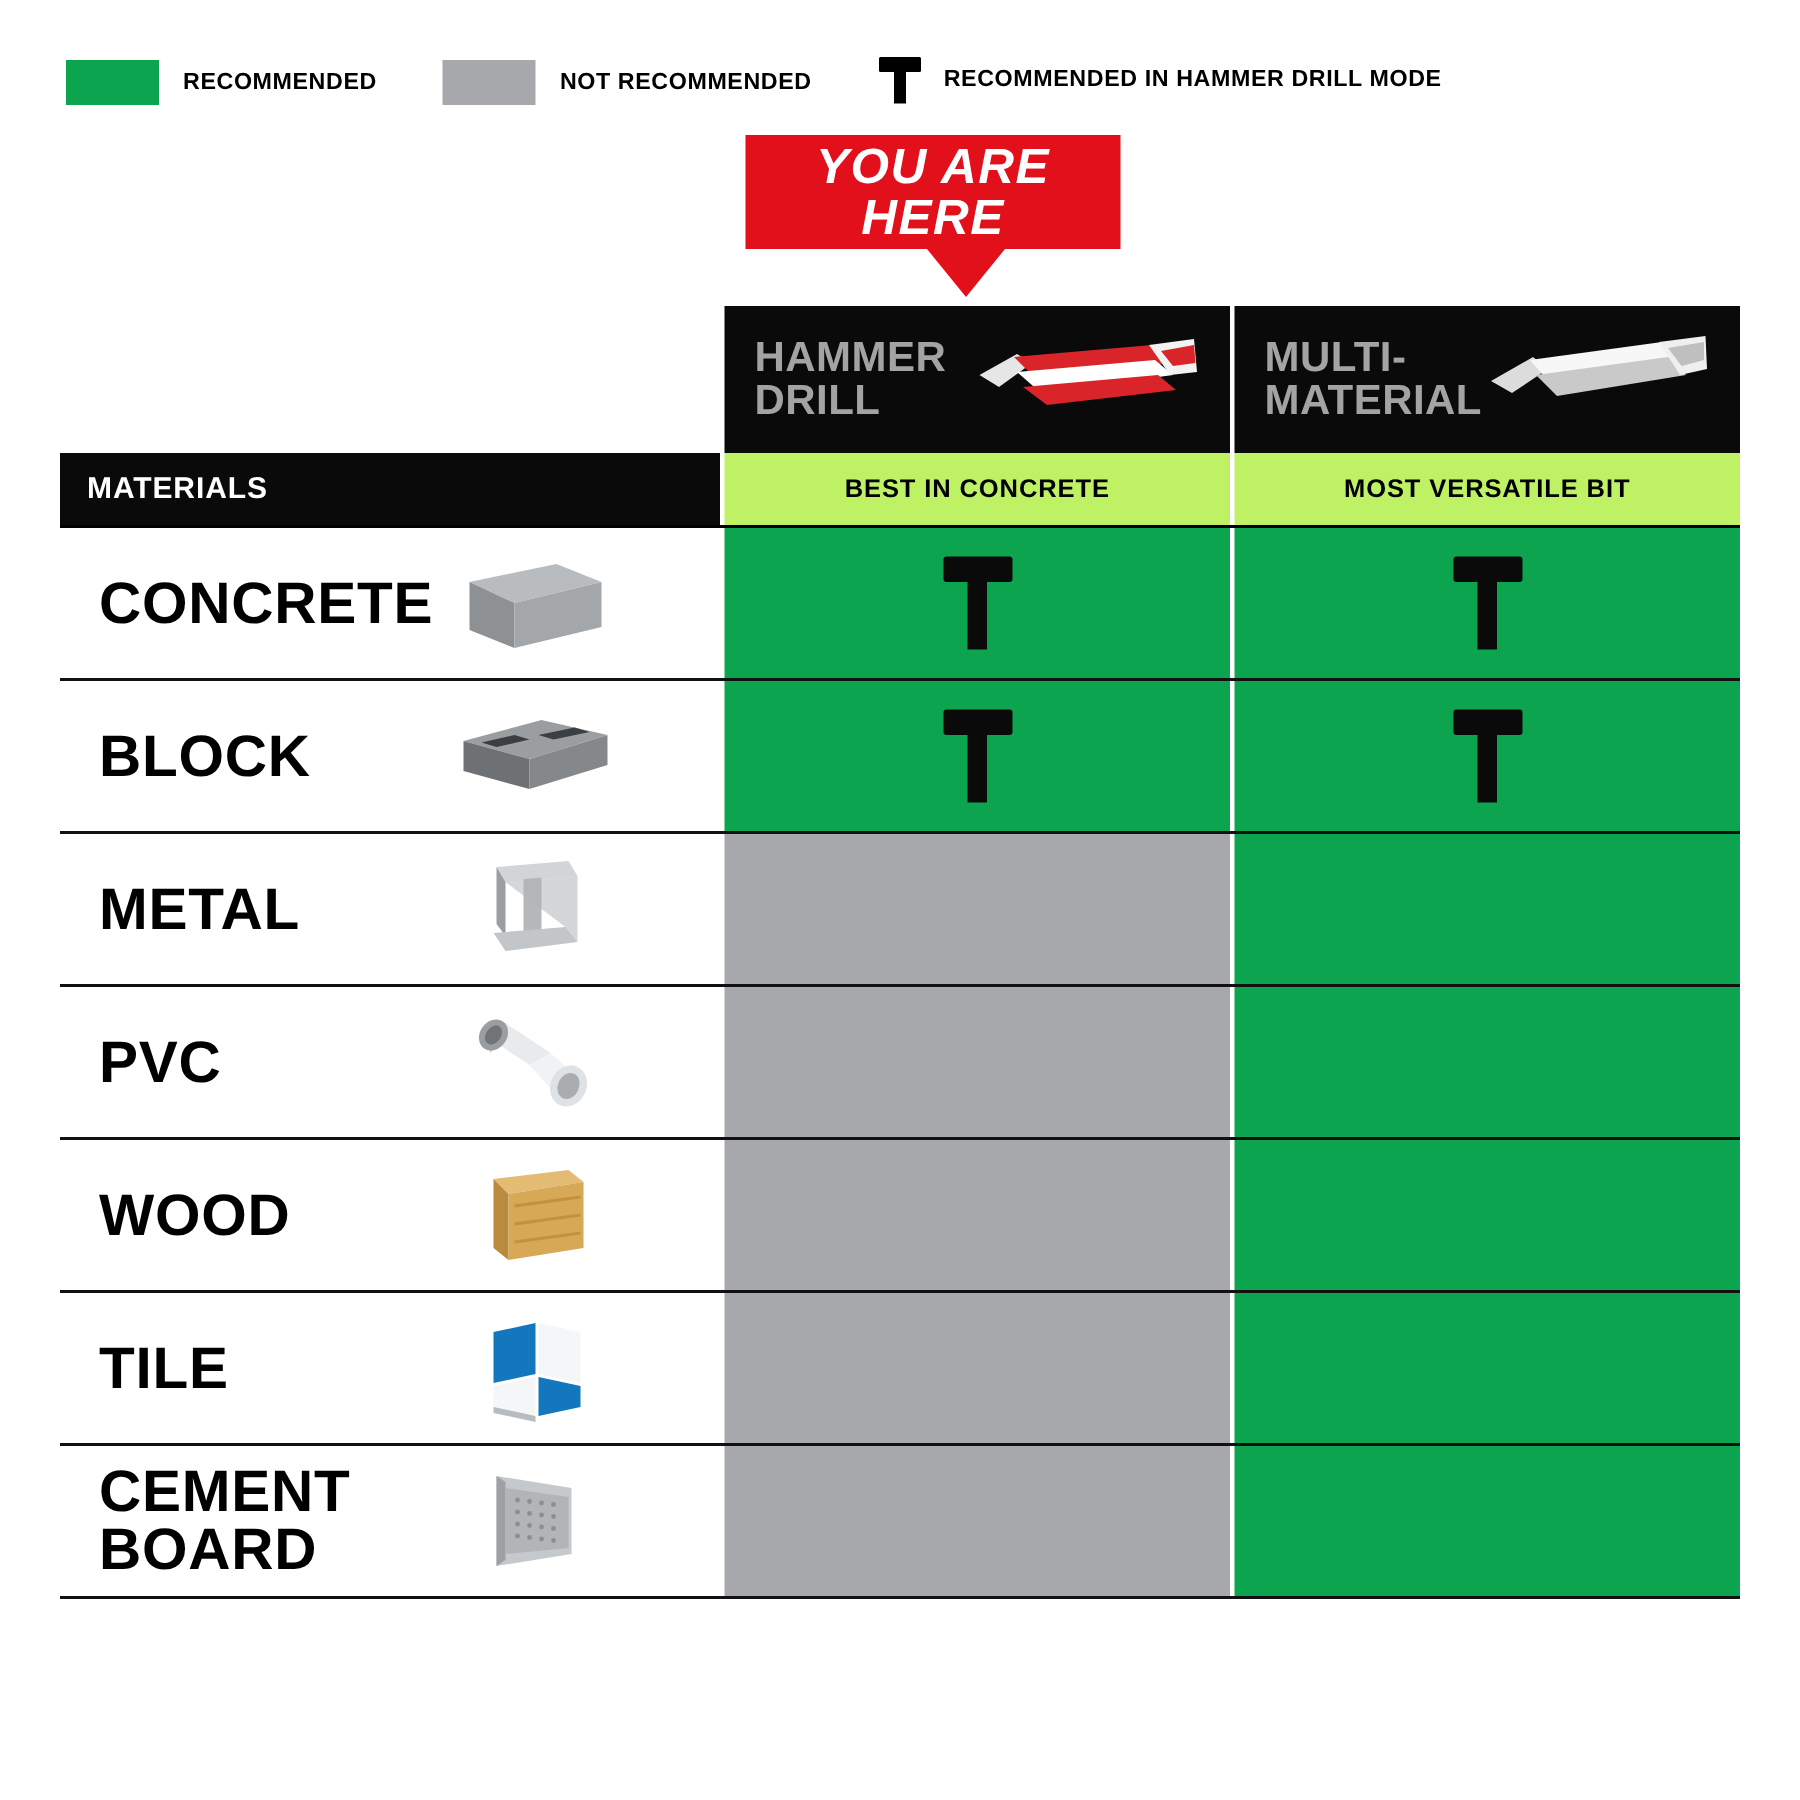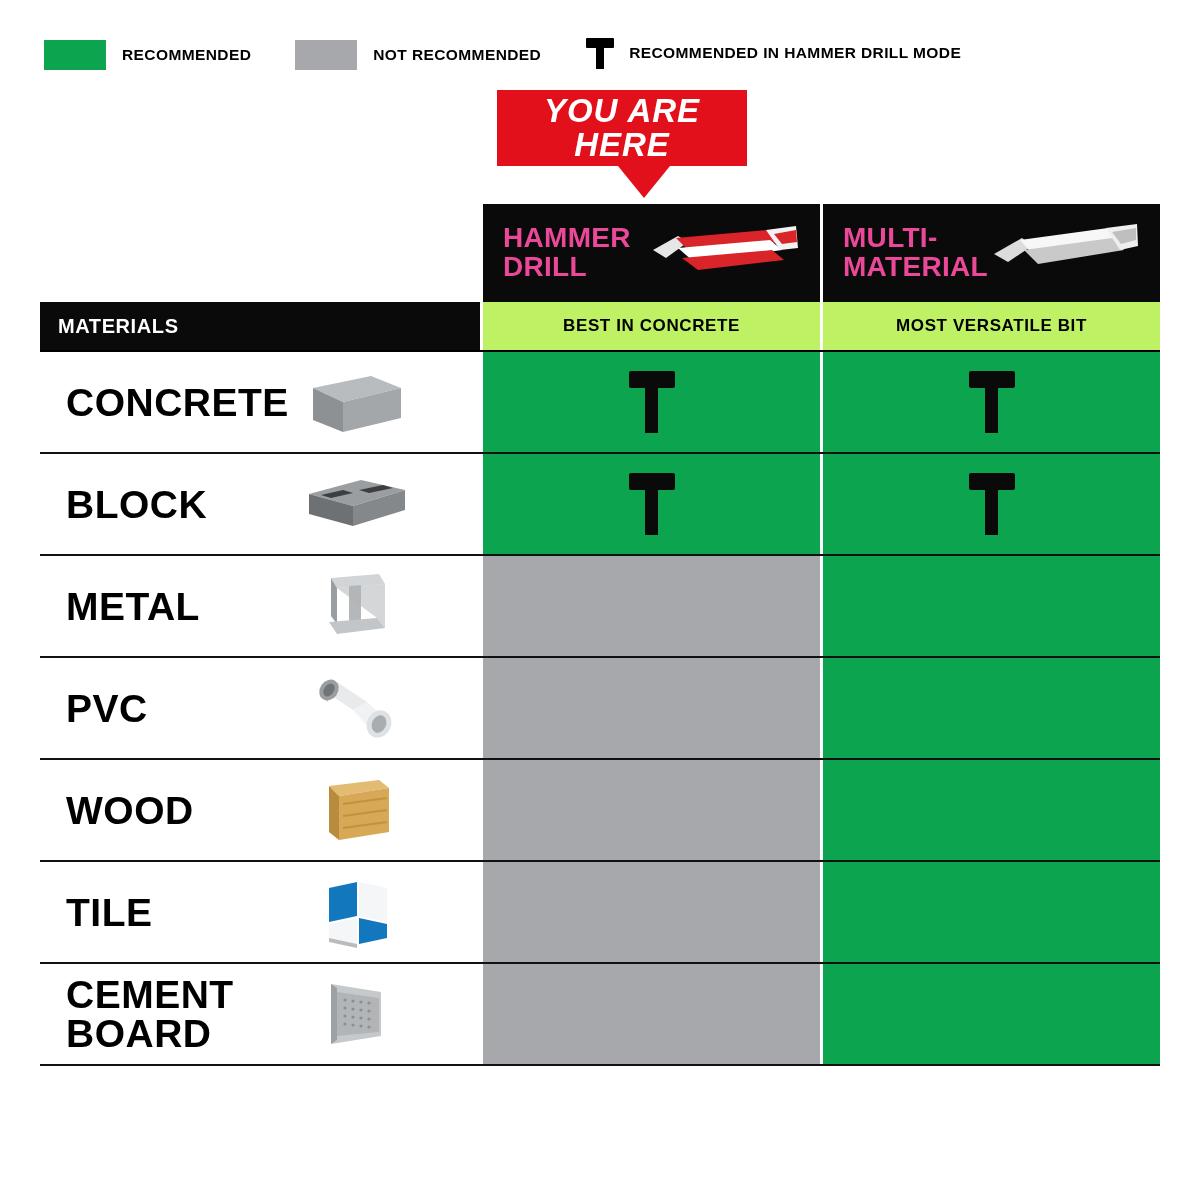--- a/index.html
+++ b/index.html
@@ -111,21 +111,21 @@
     display: flex;
     height: 98px;
   }
   .hdr-blank {
     width: 440px;
     background: #ffffff;
   }
   .hdr-cell {
     flex: 1;
     background: #0a0a0a;
-    color: #ec4899;
+    color: #a3a3a3;
     position: relative;
     display: flex;
     align-items: center;
     padding-left: 20px;
     box-sizing: border-box;
     border-left: 3px solid #ffffff;
   }
   .hdr-cell:first-of-type { border-left: none; }
   .hdr-title {
     font-size: 28px;

